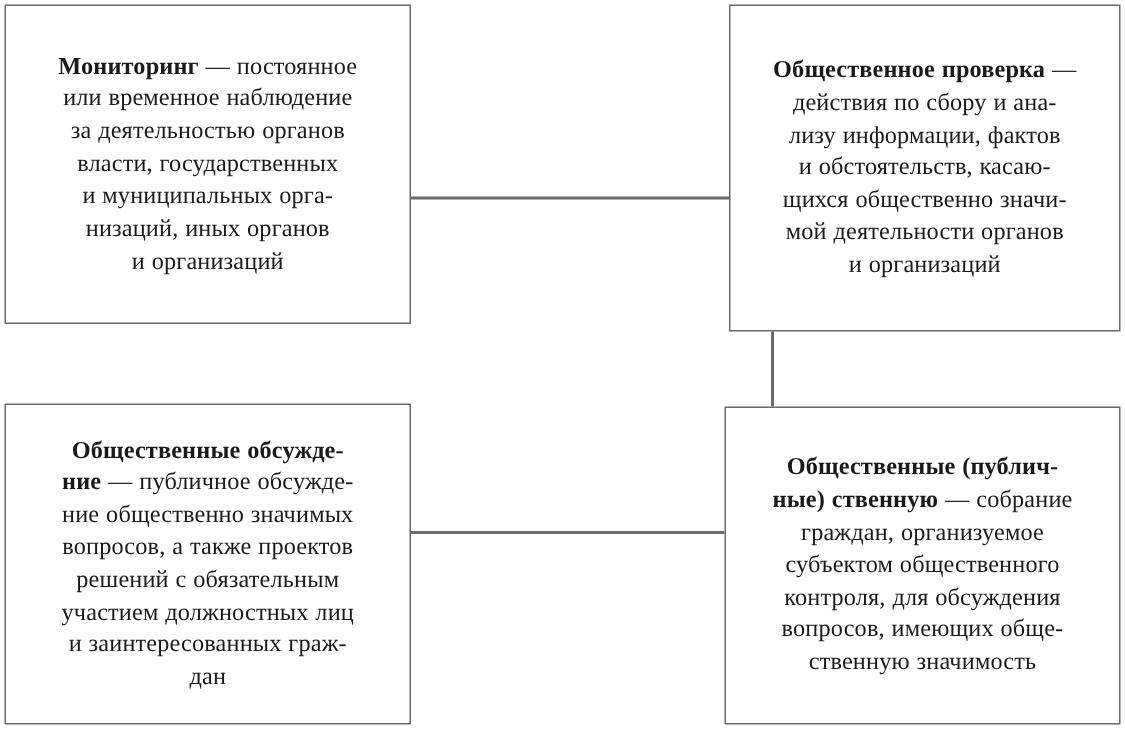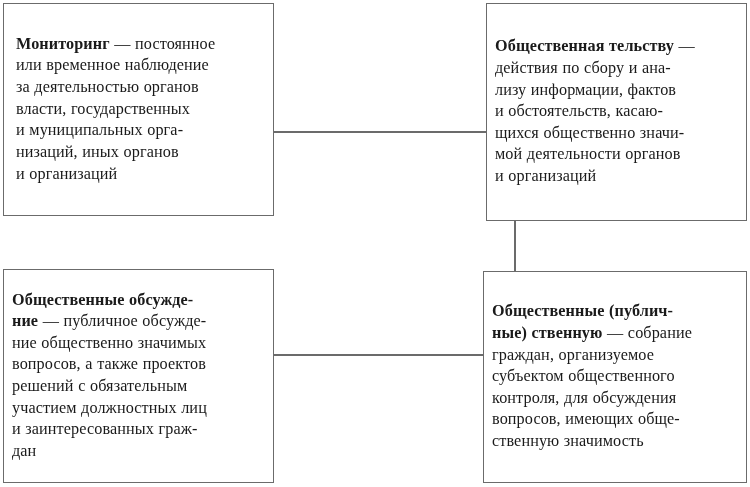--- a/index.html
+++ b/index.html
@@ -35,20 +35,21 @@
     background: #ffffff;
     z-index: 2;
     display: flex;
     align-items: center;
     justify-content: center;
     padding: 6px 8px;
   }
   .node .node-text {
     display: block;
     width: 100%;
+    text-align: center;
     font-size: 16.2px;
     line-height: 1.335;
     color: #1a1a1a;
     letter-spacing: 0.1px;
     word-spacing: 0.4px;
   }
   .node .term {
     font-weight: bold;
   }
 
@@ -95,21 +96,21 @@
 
   <div class="connector" style="left:272px; top:354px; width:216px; height:1.6px;"></div>
 
   <div class="connector" style="left:486px; top:131px; width:1.6px; height:90px;"></div>
 
   <div class="node" id="node-monitoring">
     <span class="node-text"><span class="term">Мониторинг</span> — постоянное<br>или временное наблюдение<br>за деятельностью органов<br>власти, государственных<br>и муниципальных орга-<br>низаций, иных органов<br>и организаций</span>
   </div>
 
   <div class="node" id="node-public-inspection">
-    <span class="node-text"><span class="term">Общественная тельству</span> —<br>действия по сбору и ана-<br>лизу информации, фактов<br>и обстоятельств, касаю-<br>щихся общественно значи-<br>мой деятельности органов<br>и организаций</span>
+    <span class="node-text"><span class="term">Общественное проверка</span> —<br>действия по сбору и ана-<br>лизу информации, фактов<br>и обстоятельств, касаю-<br>щихся общественно значи-<br>мой деятельности органов<br>и организаций</span>
   </div>
 
 
   <div class="node" id="node-public-discussion">
     <span class="node-text"><span class="term">Общественные обсужде-</span><br><span class="term">ние</span> — публичное обсужде-<br>ние общественно значимых<br>вопросов, а также проектов<br>решений с обязательным<br>участием должностных лиц<br>и заинтересованных граж-<br>дан</span>
   </div>
 
   <div class="node" id="node-public-hearings">
     <span class="node-text"><span class="term">Общественные (публич-</span><br><span class="term">ные) ственную</span> — собрание<br>граждан, организуемое<br>субъектом общественного<br>контроля, для обсуждения<br>вопросов, имеющих обще-<br>ственную значимость</span>
   </div>

